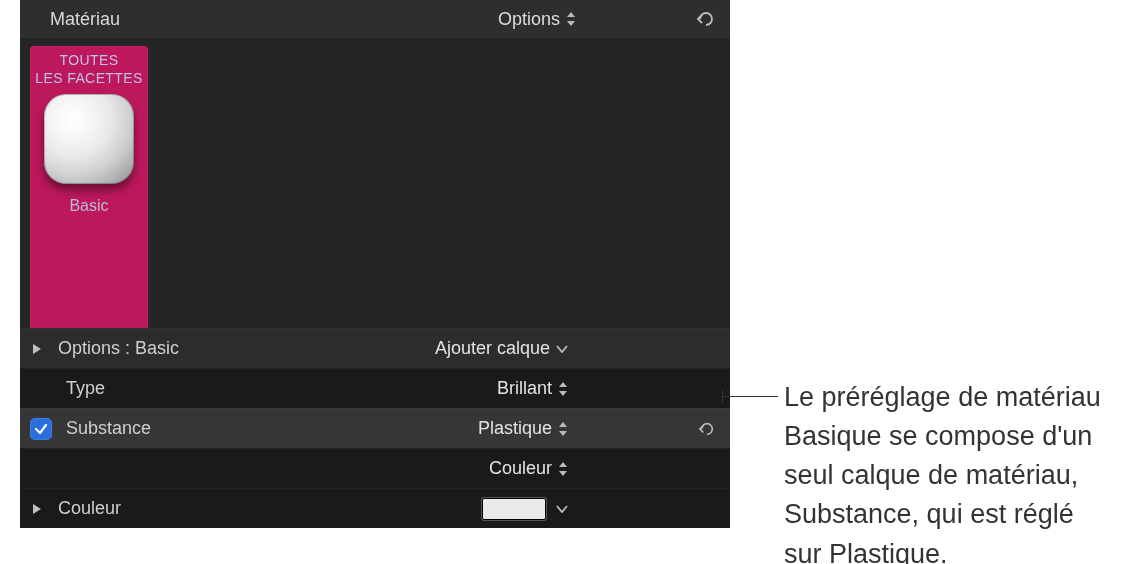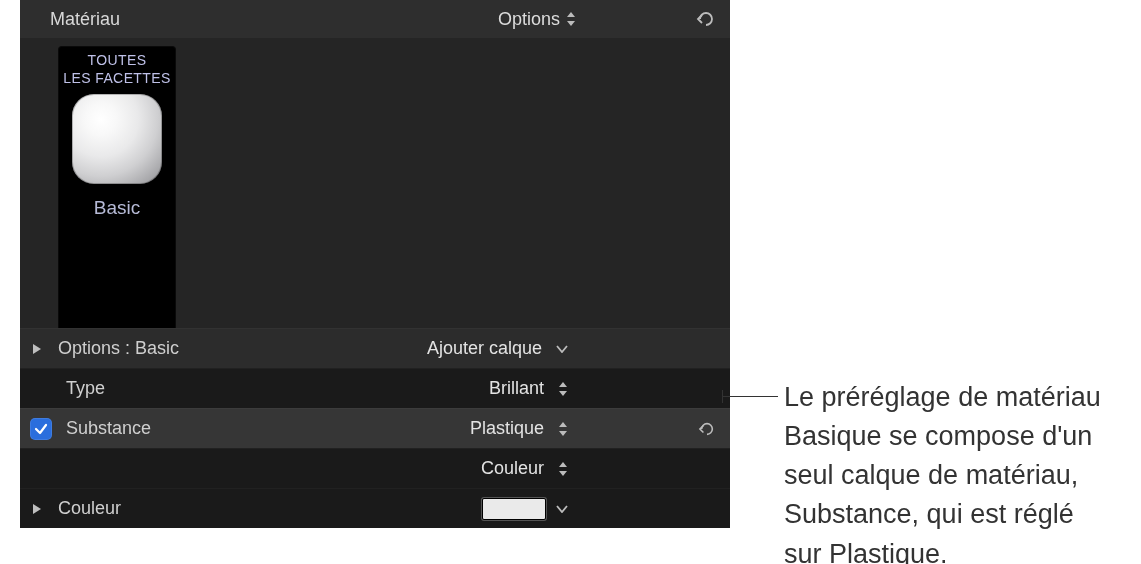--- a/index.html
+++ b/index.html
@@ -58,29 +58,28 @@
       display: block;
     }
     .swatch-area {
       background: #252525;
       padding: 8px 10px 8px 10px;
       height: 290px;
     }
     .swatch-card {
       width: 118px;
       height: 337px;
-      background: #000000;
+      background: #be185d;
       border-radius: 4px;
       padding: 6px 4px 8px 4px;
       display: flex;
       flex-direction: column;
       align-items: center;
       color: #bfc1e8;
       box-shadow: 0 0 0 1px rgba(255,255,255,0.04) inset;
-      margin-left: 28px;
     }
     .swatch-top-label {
       font-size: 14px;
       text-align: center;
       letter-spacing: 0.4px;
       line-height: 1.25;
       margin-bottom: 4px;
     }
     .swatch-preview {
       width: 96px;
@@ -91,21 +90,21 @@
     }
     .sphere {
       width: 90px;
       height: 90px;
       border-radius: 22px;
       background: radial-gradient(circle at 32% 28%, #ffffff 0%, #f8f8f8 18%, #e9e9ea 42%, #cfcfd1 64%, #a8a8ab 86%, #8c8c8f 100%);
       box-shadow: 0 6px 10px rgba(0,0,0,0.45), 0 0 0 1px rgba(0,0,0,0.25) inset;
     }
     .swatch-name {
       margin-top: 10px;
-      font-size: 19px;
+      font-size: 16px;
       color: #b6bad6;
     }
     .row {
       display: flex;
       align-items: center;
       height: 40px;
       padding: 0 14px 0 8px;
       border-top: 1px solid rgba(255,255,255,0.03);
       position: relative;
     }
@@ -149,21 +148,21 @@
     }
     .row-label.indent2 {
       margin-left: 20px;
     }
     .row-center-spacer {
       flex: 1;
     }
     .dropdown {
       display: flex;
       align-items: center;
-      gap: 14px;
+      gap: 6px;
       color: #e3e3e3;
       cursor: pointer;
       min-width: 140px;
       justify-content: flex-end;
     }
     .dropdown .label-text {
       text-align: right;
     }
     .chev-down svg { display:block; }
     .row-right-spacer {

